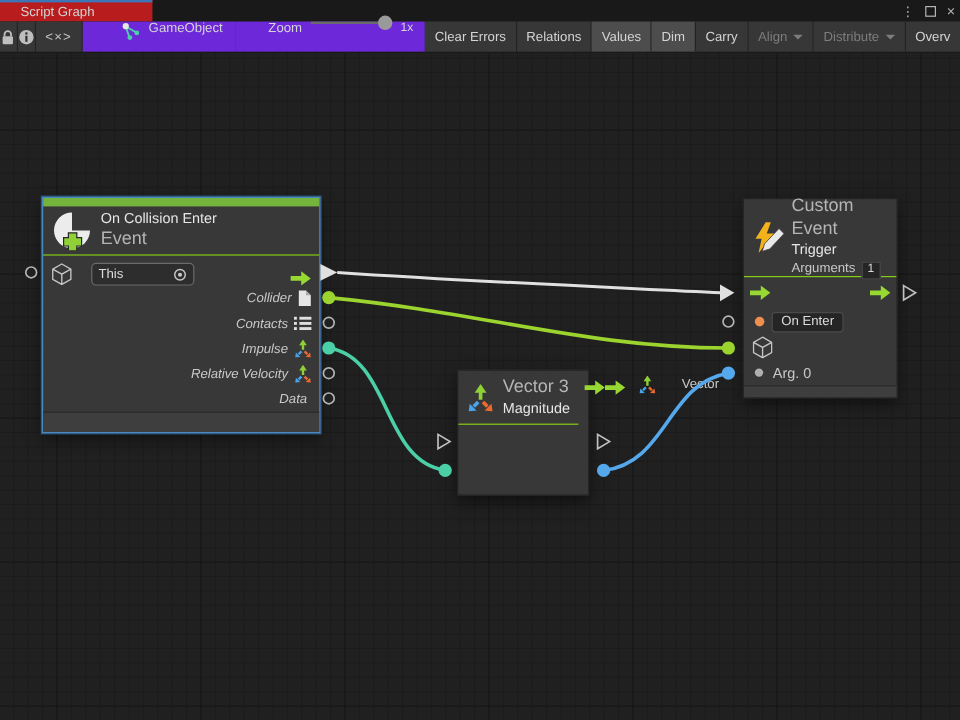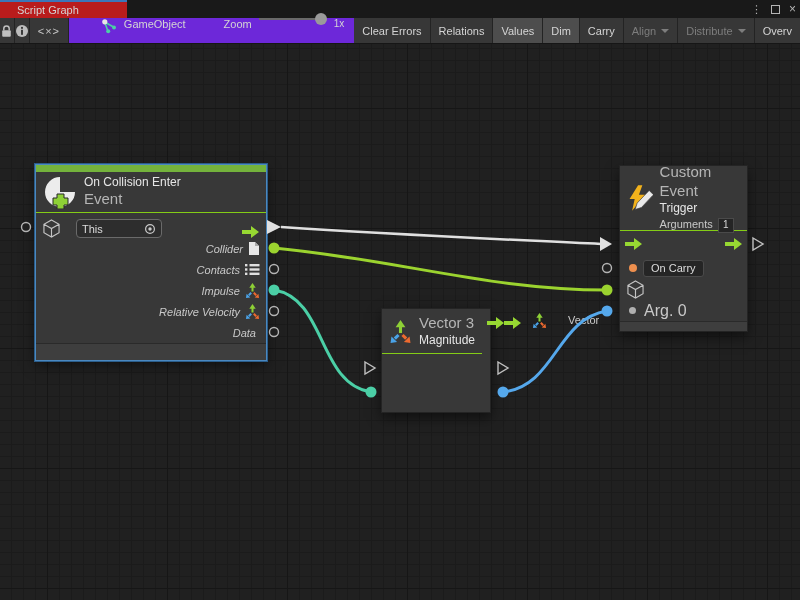--- a/index.html
+++ b/index.html
@@ -77,21 +77,21 @@
   .ce-node .node-header { height:65px; align-items:center; }
   .args-row { display:flex; align-items:center; gap:5px; margin-top:2px; }
   .argbox { width:16px; height:15px; background:#252525; border:1px solid #4a4a4a; color:#d8d8d8;
             font-size:10px; display:flex; align-items:center; justify-content:center; }
   .ce-node .row-flow { height:26px; }
   .row-name { height:22px; display:flex; align-items:center; gap:6px; padding-left:9px; }
   .strfield { background:#252525; border:1px solid #4a4a4a; border-radius:3px; color:#dcdcdc;
               font-size:11px; padding:1px 7px 2px; }
   .row-cube { height:21px; display:flex; align-items:center; padding-left:7px; }
   .row-arg { height:21px; display:flex; align-items:center; gap:8px; padding-left:9px;
-             color:#c9c9c9; font-size:16px; }
+             color:#c9c9c9; font-size:12px; }
 
   .dot { border-radius:50%; display:inline-block; }
   .dot.orange { width:8px; height:8px; background:#ee8f4e; }
   .dot.gray { width:7px; height:7px; background:#b0b0b0; }
   .dot.blue { width:8px; height:8px; background:#55a8ec; }
 </style>
 </head>
 <body>
 
 <div class="window">
@@ -302,21 +302,21 @@
       <div class="row-flow">
         <svg width="17" height="12" viewBox="0 0 17 12">
           <polygon points="0,4 9,4 9,0 17,6 9,12 9,8 0,8" fill="#97d832"></polygon>
           </svg>
         <svg width="17" height="12" viewBox="0 0 17 12">
           <polygon points="0,4 9,4 9,0 17,6 9,12 9,8 0,8" fill="#97d832"></polygon>
           </svg>
       </div>
       <div class="row-name">
         <span class="dot orange"></span>
-        <span class="strfield">On Carry</span>
+        <span class="strfield">On Enter</span>
       </div>
       <div class="row-cube">
         <svg width="17" height="19" viewBox="0 0 18 20">
           <path d="M9 1 L17 5.5 V14.5 L9 19 L1 14.5 V5.5 Z M1 5.5 L9 10 L17 5.5 M9 10 V19" fill="none" stroke="#c4c4c4" stroke-width="1.2"></path>
         </svg>
       </div>
       <div class="row-arg">
         <span class="dot gray"></span>
         <span>Arg. 0</span>
       </div>

